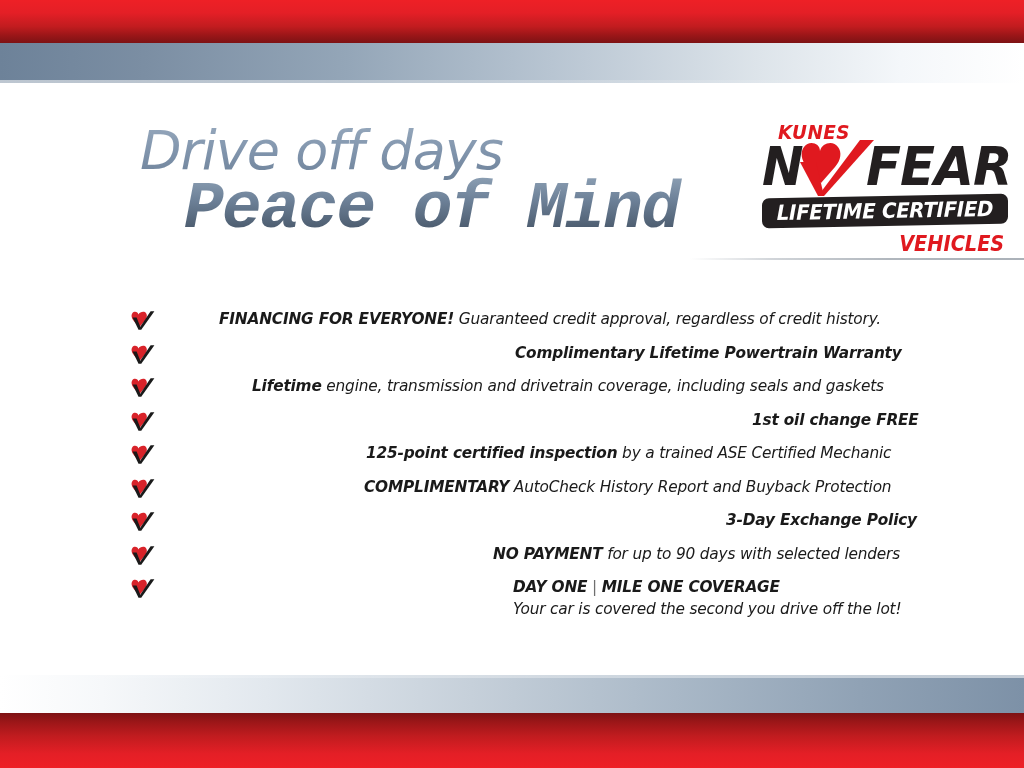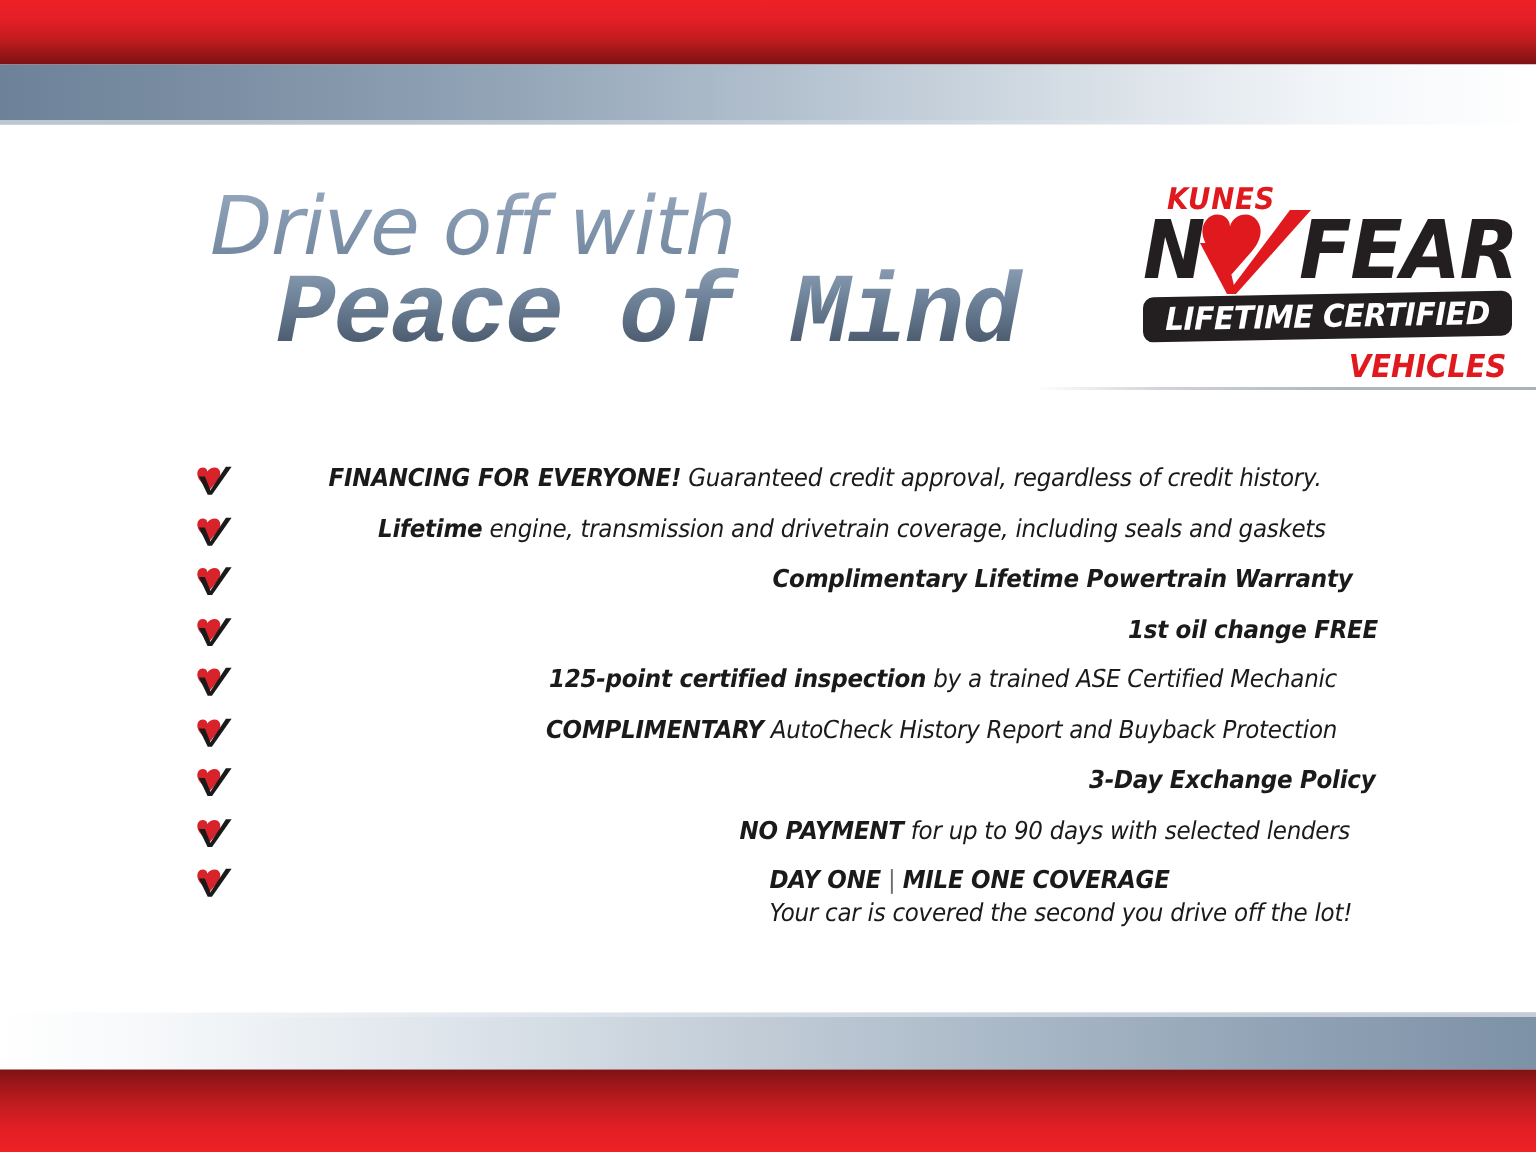--- a/index.html
+++ b/index.html
@@ -291,21 +291,21 @@
     font-weight: 400;
   }
 </style>
 </head>
 <body>
 
 <div class="band-red-top"></div>
 <div class="band-steel-top"></div>
 
 <div class="headline-block">
-  <div class="headline-line1">Drive off with</div>
+  <div class="headline-line1">Drive off days</div>
   <div class="headline-line2">Peace of Mind</div>
 </div>
 
 <div class="logo-block">
   <div class="logo-kunes">KUNES</div>
 
   <div class="logo-nofear">
     <div class="logo-n">N</div>
 
     <svg class="logo-heartcheck" viewBox="0 0 86 64">
@@ -336,30 +336,30 @@
     </svg>
     <div class="bullet-text"><b>FINANCING FOR EVERYONE!</b><span> Guaranteed credit approval, regardless of credit history.</span></div>
   </div>
 
   <div class="bullet-row">
     <svg class="bullet-icon" viewBox="0 0 24 21">
       <path d="M7.2 4.4 C7.2 1.6, 3.0 0.6, 1.3 3.2 C-0.2 5.4, 0.6 8.6, 3.0 11.2 L8.2 17.2 L13.4 11.2 C15.8 8.6, 16.6 5.4, 15.1 3.2 C13.4 0.6, 9.2 1.6, 7.2 4.4 Z" fill="#d8232a"></path>
       <path d="M1.6 7.6 L7.4 19.6 L10.4 19.6 L5.6 7.6 Z" fill="#1a1a1a"></path>
       <path d="M7.4 19.6 L10.4 19.6 L23.4 1.2 L19.6 1.2 Z" fill="#1a1a1a"></path>
     </svg>
+    <div class="bullet-text"><b>Complimentary Lifetime Powertrain Warranty</b><span></span></div>
+  </div>
+
+  <div class="bullet-row">
+    <svg class="bullet-icon" viewBox="0 0 24 21">
+      <path d="M7.2 4.4 C7.2 1.6, 3.0 0.6, 1.3 3.2 C-0.2 5.4, 0.6 8.6, 3.0 11.2 L8.2 17.2 L13.4 11.2 C15.8 8.6, 16.6 5.4, 15.1 3.2 C13.4 0.6, 9.2 1.6, 7.2 4.4 Z" fill="#d8232a"></path>
+      <path d="M1.6 7.6 L7.4 19.6 L10.4 19.6 L5.6 7.6 Z" fill="#1a1a1a"></path>
+      <path d="M7.4 19.6 L10.4 19.6 L23.4 1.2 L19.6 1.2 Z" fill="#1a1a1a"></path>
+    </svg>
     <div class="bullet-text"><b>Lifetime</b><span> engine, transmission and drivetrain coverage, including seals and gaskets</span></div>
-  </div>
-
-  <div class="bullet-row">
-    <svg class="bullet-icon" viewBox="0 0 24 21">
-      <path d="M7.2 4.4 C7.2 1.6, 3.0 0.6, 1.3 3.2 C-0.2 5.4, 0.6 8.6, 3.0 11.2 L8.2 17.2 L13.4 11.2 C15.8 8.6, 16.6 5.4, 15.1 3.2 C13.4 0.6, 9.2 1.6, 7.2 4.4 Z" fill="#d8232a"></path>
-      <path d="M1.6 7.6 L7.4 19.6 L10.4 19.6 L5.6 7.6 Z" fill="#1a1a1a"></path>
-      <path d="M7.4 19.6 L10.4 19.6 L23.4 1.2 L19.6 1.2 Z" fill="#1a1a1a"></path>
-    </svg>
-    <div class="bullet-text"><b>Complimentary Lifetime Powertrain Warranty</b><span></span></div>
   </div>
 
   <div class="bullet-row">
     <svg class="bullet-icon" viewBox="0 0 24 21">
       <path d="M7.2 4.4 C7.2 1.6, 3.0 0.6, 1.3 3.2 C-0.2 5.4, 0.6 8.6, 3.0 11.2 L8.2 17.2 L13.4 11.2 C15.8 8.6, 16.6 5.4, 15.1 3.2 C13.4 0.6, 9.2 1.6, 7.2 4.4 Z" fill="#d8232a"></path>
       <path d="M1.6 7.6 L7.4 19.6 L10.4 19.6 L5.6 7.6 Z" fill="#1a1a1a"></path>
       <path d="M7.4 19.6 L10.4 19.6 L23.4 1.2 L19.6 1.2 Z" fill="#1a1a1a"></path>
     </svg>
     <div class="bullet-text"><b>1st oil change FREE</b><span></span></div>
   </div>

